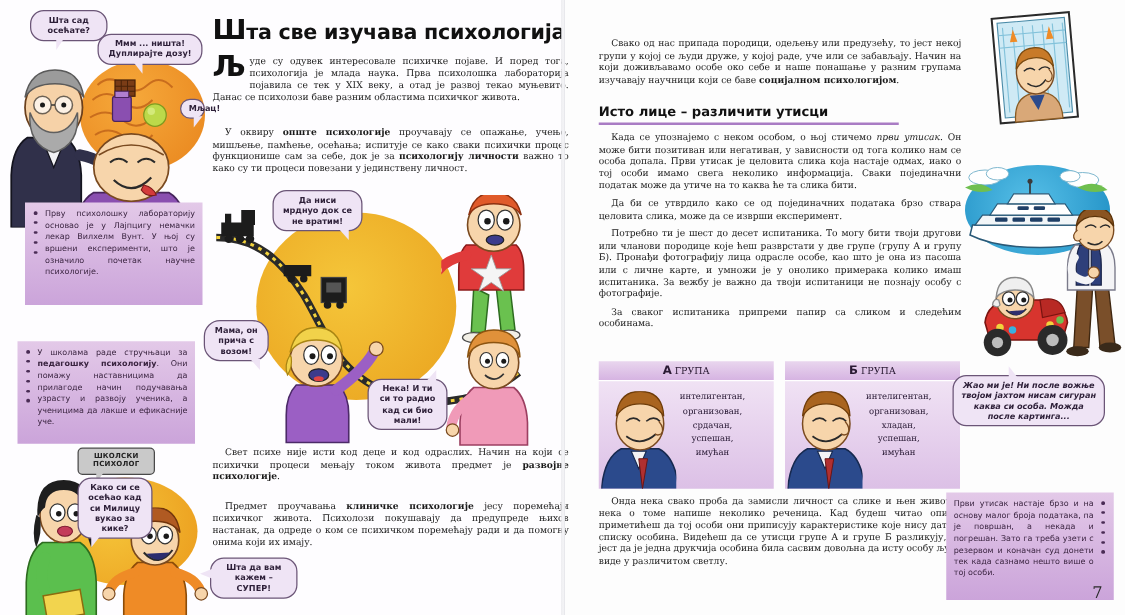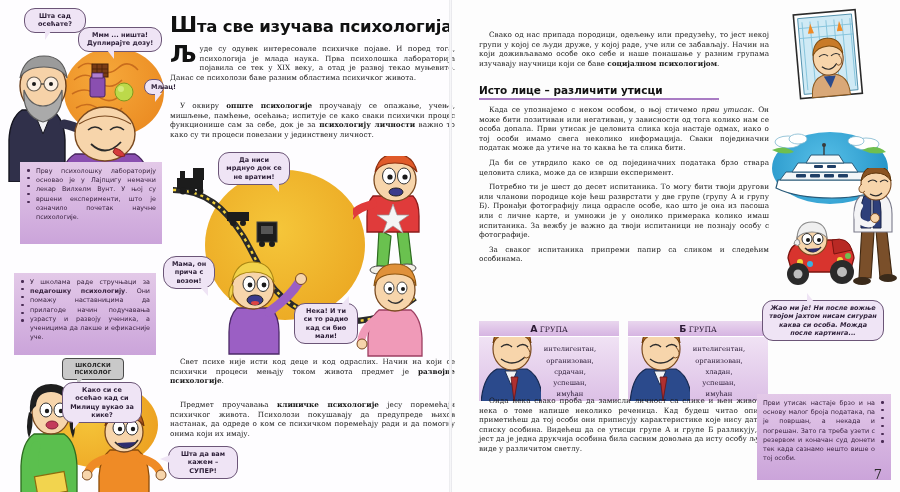--- a/index.html
+++ b/index.html
@@ -131,26 +131,25 @@
   .group-wrap { position: absolute; left: 479px; top: 289px; width: 290px; display: flex; gap: 9px; }
   .group-card { width: 140px; }
   .group-head {
     background: linear-gradient(to bottom, #e9d6ee, #d6b4e2);
     border-bottom: 1.4px solid #ffffff;
     text-align: center;
     font-family: "DejaVu Serif", serif;
     font-size: 7.6px;
     padding: 2.2px 0;
     color: #2a1a33;
-    margin-top: 32px;
   }
   .group-head b { font-size: 9.4px; font-family: "DejaVu Sans", sans-serif; }
   .group-body {
     background: linear-gradient(to bottom, #f0e2f4, #dcc0e6);
-    height: 64px;
+    height: 86px;
     position: relative;
     overflow: hidden;
   }
   .group-traits {
     position: absolute; right: 8px; top: 7px; width: 82px;
     text-align: center;
     font-family: "DejaVu Serif", serif;
     font-size: 6.8px;
     line-height: 11.2px;
     color: #241530;
@@ -443,21 +442,21 @@
       <path d="M33 36 q12 13 23 -2" fill="none" stroke="#2a2a2a" stroke-width="1.6"></path>
       <path d="M35 37 q10 10 19 -1 z" fill="#2e2e6e"></path>
     </svg>
   </div>
 
   <div class="bubble plain" style="left:62px;top:358px;width:62px;line-height:7.5px;padding:2.5px 4px;">
     <span>ШКОЛСКИ ПСИХОЛОГ</span>
     <span class="tail" style="left:14px;bottom:-7px;border-width:8px 6px 0 0;border-color:#c9c9c9 transparent transparent transparent;"></span>
   </div>
 
-  <div class="bubble" style="left:62px;top:382px;width:80px;">
+  <div class="bubble" style="left:62px;top:382px;width:60px;">
     <span>Како си се осећао кад си Милицу вукао за кике?</span>
     <span class="tail" style="left:10px;bottom:-8px;border-width:9px 7px 0 0;border-color:#efe4f5 transparent transparent transparent;"></span>
   </div>
 
   <div class="bubble" style="left:168px;top:446px;width:70px;">
     <span>Шта да вам кажем – СУПЕР!</span>
     <span class="tail" style="left:-9px;top:8px;border-width:4px 10px 4px 0;border-color:transparent #efe4f5 transparent transparent;"></span>
   </div>
 
   <div class="col-text" style="left:479px;top:30px;width:290px;">

